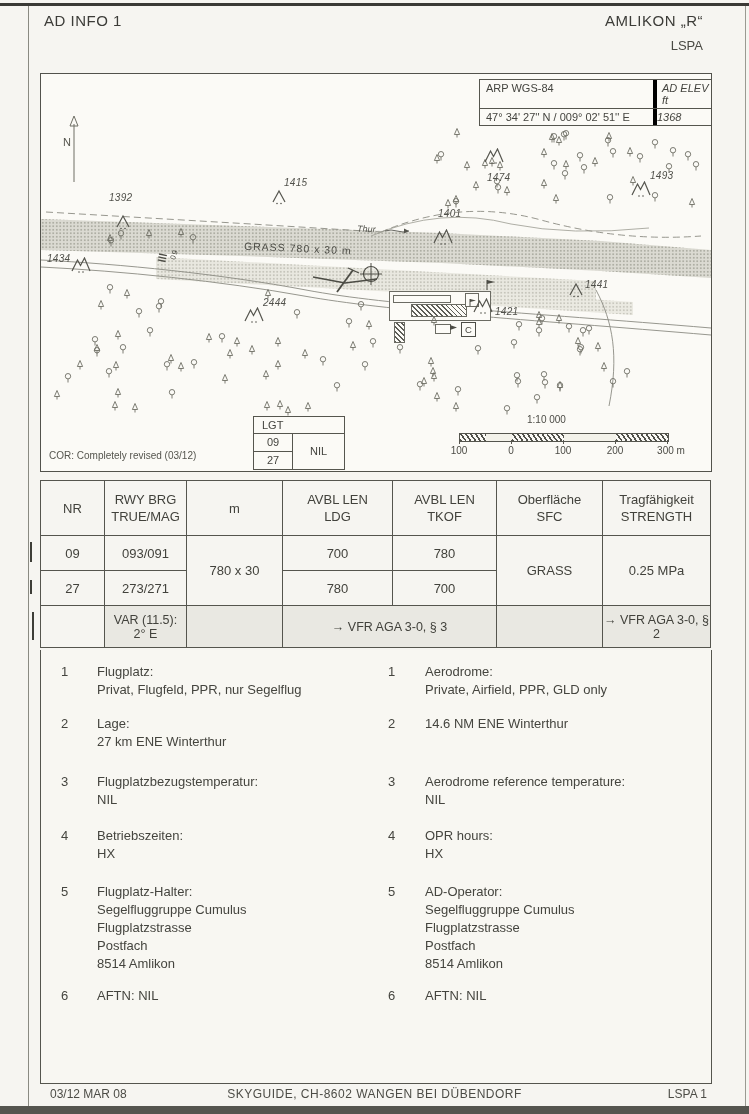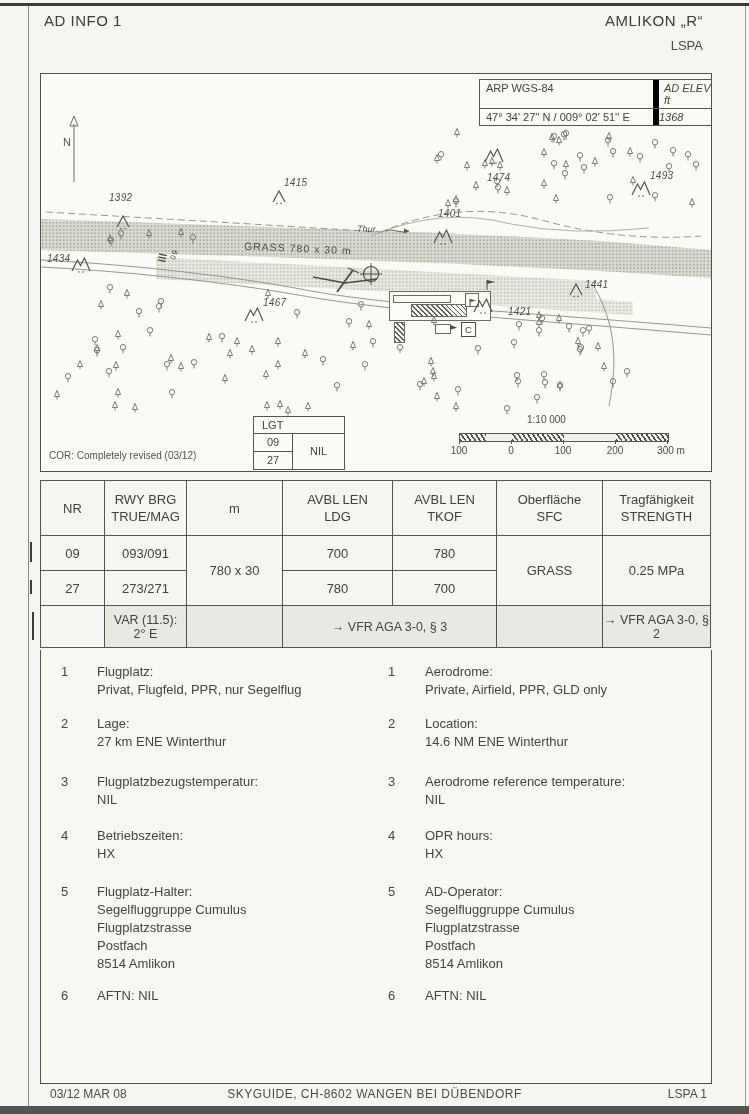--- a/index.html
+++ b/index.html
@@ -26,21 +26,21 @@
   .tree{position:absolute;width:8px;height:10px;overflow:visible;}
   .peak{position:absolute;width:20px;height:16px;overflow:visible;}
   .elev{position:absolute;font-size:10px;font-style:italic;color:#50504a;letter-spacing:.3px;}
   #grass-label{position:absolute;left:203px;top:168px;font-size:10.5px;color:#4c4c46;letter-spacing:1px;transform:rotate(2.5deg);}
   #thur-label{position:absolute;left:316px;top:150px;font-size:9px;font-style:italic;color:#55554e;transform:rotate(2deg);}
   #north{position:absolute;left:18px;top:42px;width:30px;height:70px;}
   
   #arp-box{position:absolute;left:438px;top:5px;width:232px;border:1px solid #55554e;background:#fbfaf6;font-size:11px;}
   #arp-box .r1{display:flex;border-bottom:1px solid #55554e;}
   #arp-box .r2{display:flex;}
-  #arp-box .c1{width:167px;padding:2px 0 2px 6px;border-right:6px solid #000000;}
+  #arp-box .c1{width:167px;padding:2px 0 2px 6px;border-right:4px solid #000000;}
   #arp-box .c2{flex:1;padding:2px 0 2px 5px;font-style:italic;}
   #arp-box .r2 .c2{padding-left:0;}
   
   .bld{position:absolute;border:1px solid #6b6b63;background:#fcfbf7;}
   .hatch{background-image:repeating-linear-gradient(45deg,#5c5c55 0 1px,transparent 1px 3.5px);}
   #c-box{position:absolute;left:420px;top:248px;width:13px;height:13px;border:1px solid #4c4c46;background:#fcfbf7;font-size:9.5px;text-align:center;line-height:13px;color:#46463f;}
   #thr-09{position:absolute;left:128px;top:176px;font-size:7.5px;color:#46463f;transform:rotate(-70deg);letter-spacing:1px;}
   
   #lgt-box{position:absolute;left:212px;top:342px;width:90px;height:52px;border:1px solid #55554e;background:#fbfaf6;font-size:11px;}
   #lgt-title{border-bottom:1px solid #55554e;height:16px;line-height:16px;padding-left:8px;}
@@ -646,25 +646,25 @@
         <use href="#pk-d"></use>
       </svg>
       <span class="elev" style="left: 609px; top: 96px; font-style: italic;">1493</span>
       <svg class="peak" style="left: 30px; top: 183px;">
         <use href="#pk-d"></use>
       </svg>
       <span class="elev" style="left: 6px; top: 179px;">1434</span>
       <svg class="peak" style="left: 203px; top: 233px;">
         <use href="#pk-d"></use>
       </svg>
-      <span class="elev" style="left: 222px; top: 223px;">1467</span>
+      <span class="elev" style="left: 222px; top: 223px;">2444</span>
       <svg class="peak" style="left: 432px; top: 224px;">
         <use href="#pk-d"></use>
       </svg>
-      <span class="elev" style="left: 467px; top: 232px;">1421</span>
+      <span class="elev" style="left: 454px; top: 232px;">1421</span>
       <svg class="peak" style="left: 525px; top: 208px;">
         <use href="#pk-s"></use>
       </svg>
       <span class="elev" style="left: 544px; top: 205px;">1441</span>
     </div>
 
   <table id="rwy-table">
     <colgroup>
       <col style="width:64px">
         <col style="width:82px">
@@ -734,21 +734,20 @@
         </div>
     </div>
     <div class="item" style="top:65px">
       <span class="no d">2</span>
       <div class="txt d">
           <div>Lage:</div>
           <div class="ml">27 km ENE Winterthur</div>
         </div>
       <span class="no e">2</span>
       <div class="txt e">
-          <div>Location:</div>
           <div class="ml">14.6 NM ENE Winterthur</div>
         </div>
     </div>
     <div class="item" style="top:123px">
       <span class="no d">3</span>
       <div class="txt d">
           <div>Flugplatzbezugstemperatur:</div>
           <div class="ml">NIL</div>
         </div>
       <span class="no e">3</span>

